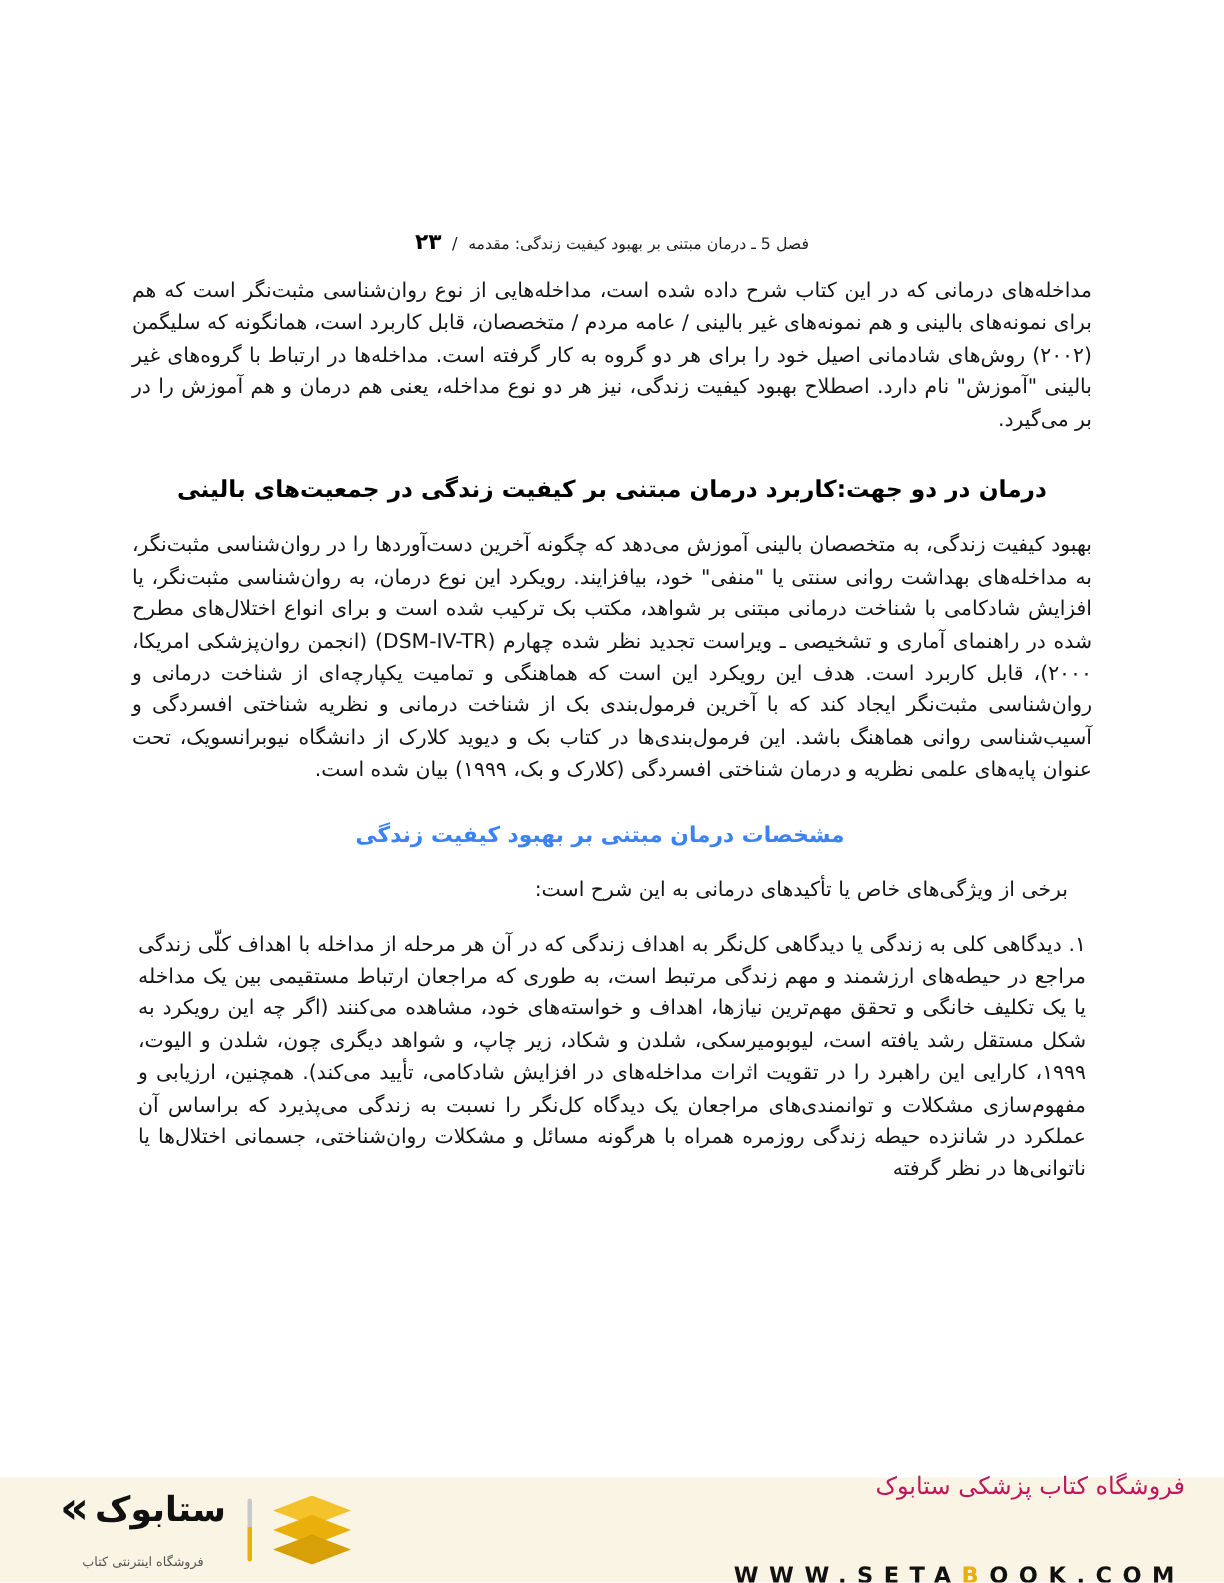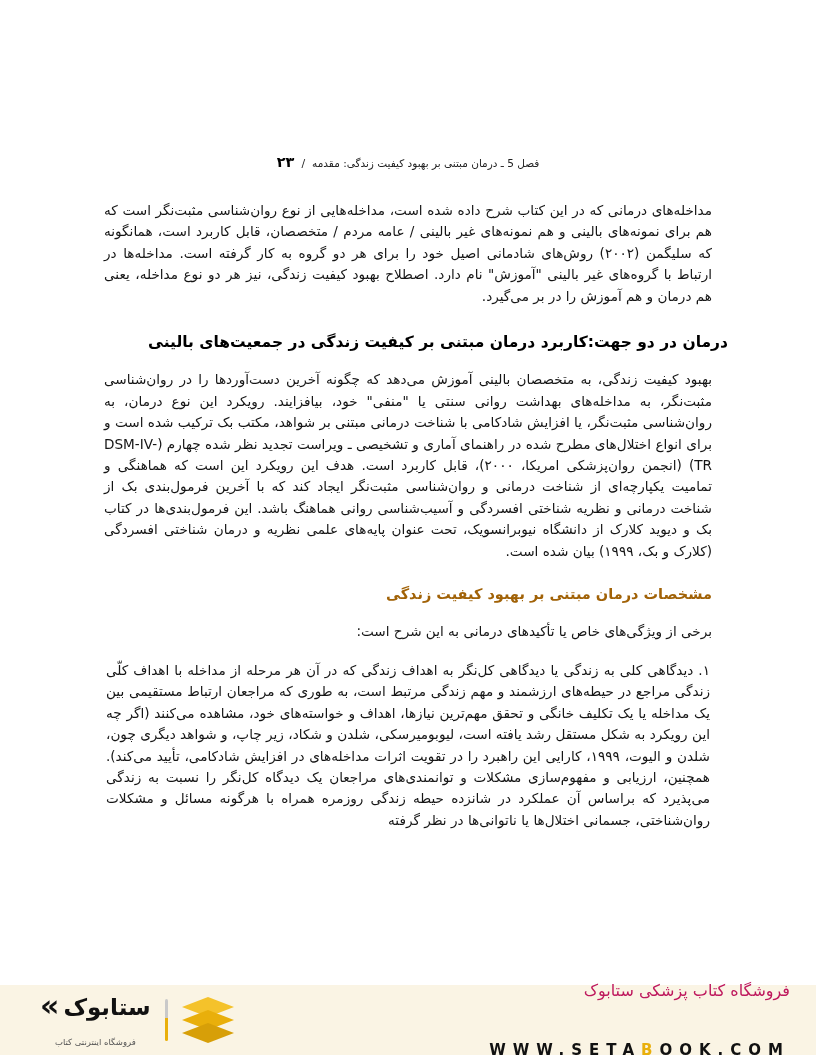--- a/index.html
+++ b/index.html
@@ -39,41 +39,41 @@
   .content {
     position: absolute;
     top: 184px; right: 88px;
     width: 640px;
     direction: rtl;
     text-align: justify;
     font-size: 13.6px;
     line-height: 21.4px;
     color: #151515;
   }
-  .para { margin: 16px; }
+  .para { margin: 0; }
   .section-h1 {
     font-size: 15.5px;
     font-weight: bold;
-    text-align: right;
+    text-align: center;
     margin: 25px 0 16px 0;
     color: #000;
   }
   .section-h2 {
     font-size: 14.5px;
     font-weight: bold;
-    text-align: right;
+    text-align: center;
     text-indent: 16px;
     margin: 22px 0 15px 0;
-    color: #a16207;
+    color: #3b82f6;
   }
   .list-intro {
     margin: 0 0 15px 0;
     text-indent: 16px;
   }
-  .list-item { margin: 18px; }
+  .list-item { margin: 4px; }
   .list-item .num { font-weight: normal; }
 
   
   .footer-banner {
     position: absolute;
     left: 0; right: 0; bottom: 0;
     height: 70px;
     background: #faf4e4;
     display: flex;
     align-items: center;

